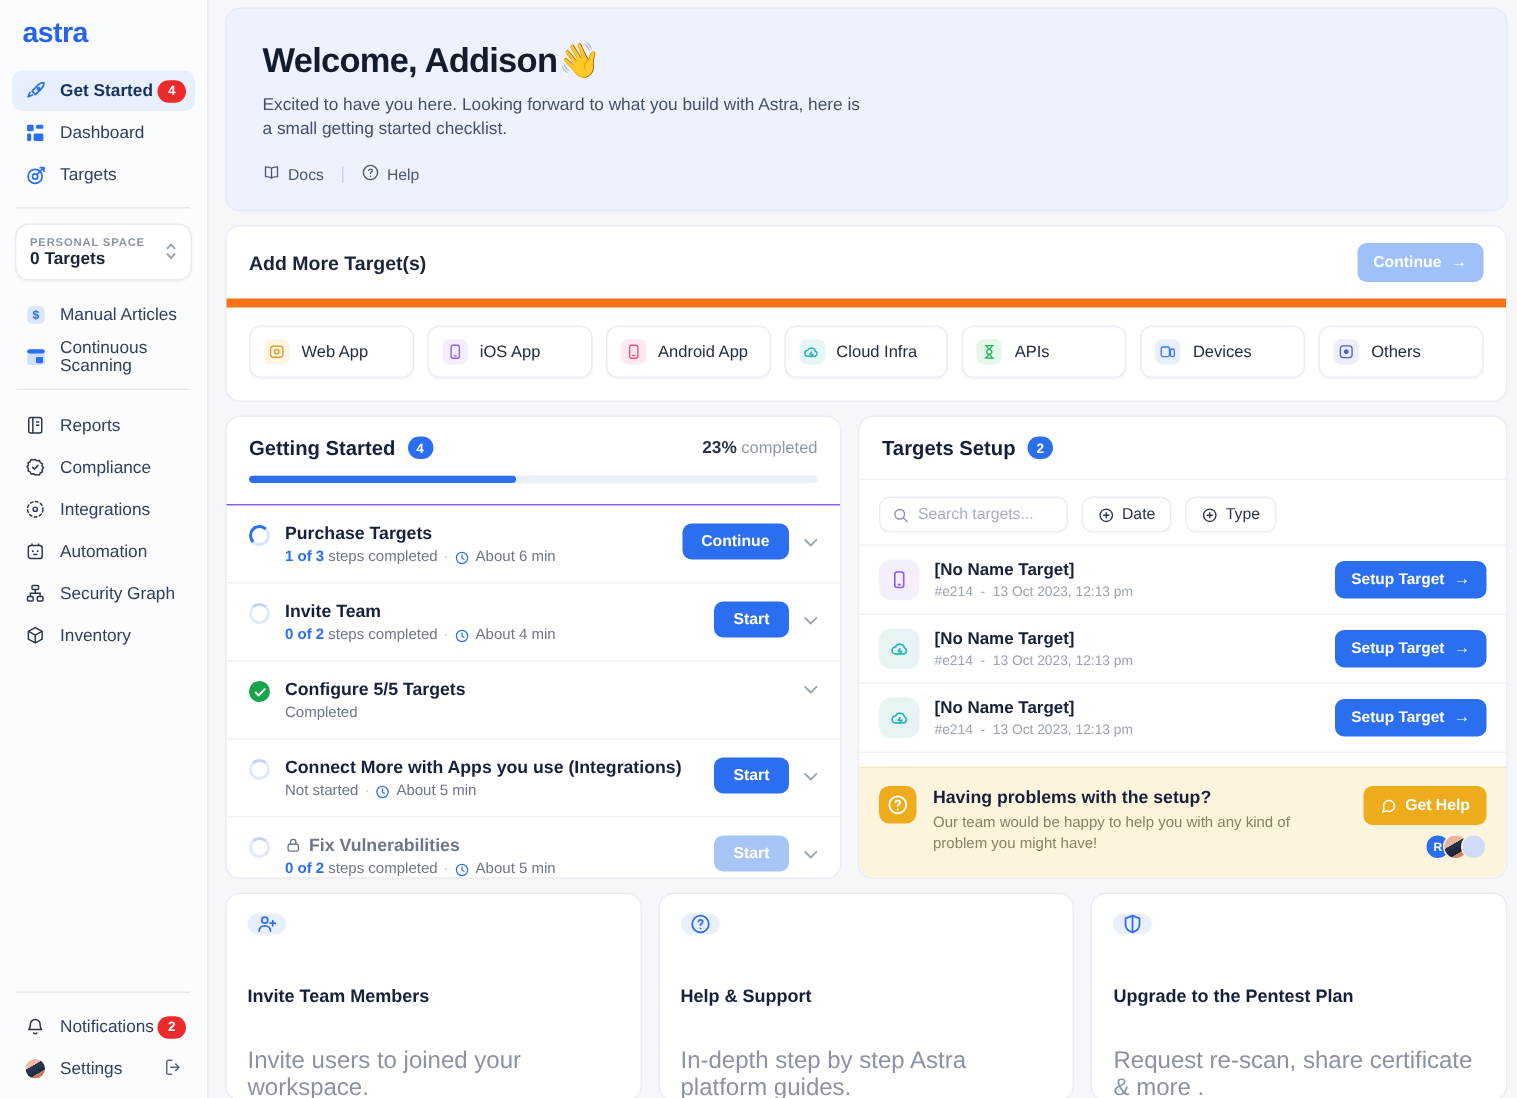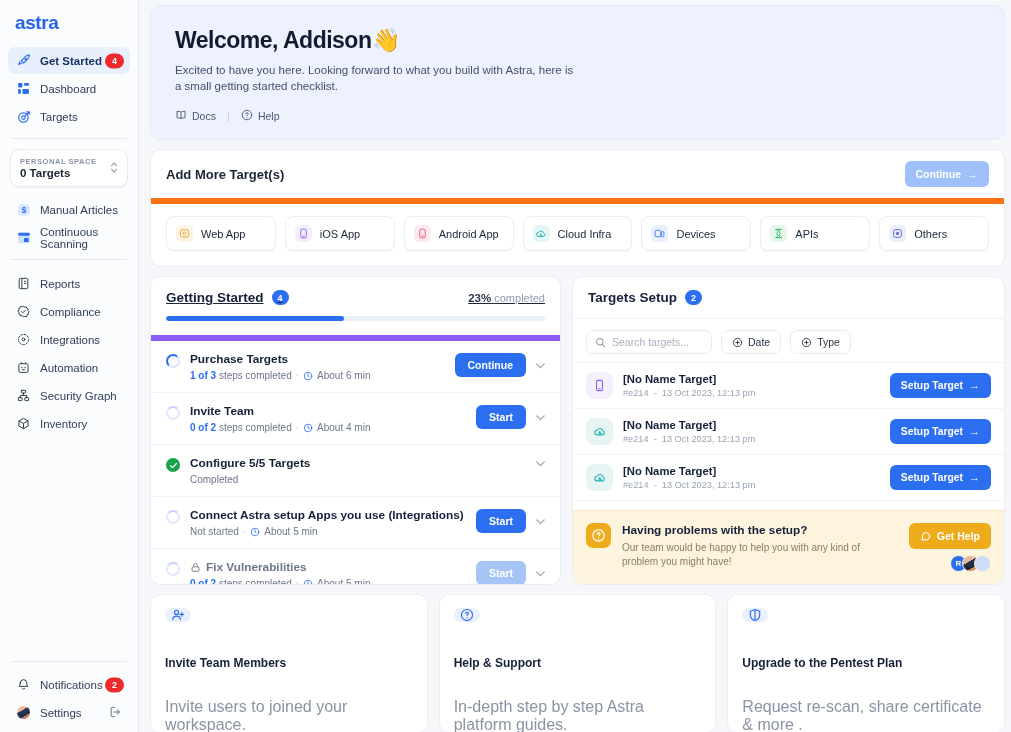--- a/index.html
+++ b/index.html
@@ -108,21 +108,21 @@
   .chip-ico {
     width: 17px; height: 17px; border-radius: 5px; flex: 0 0 17px;
     display: flex; align-items: center; justify-content: center;
   }
 
   
   .mid { display: flex; gap: 11px; height: 309px; }
   .col-left { width: 411px; display: flex; flex-direction: column; }
   .col-right { flex: 1; position: relative; display: flex; flex-direction: column; overflow: hidden; }
 
-  .gs-head { padding: 13px 15px 14px 15px; border-bottom: 6px solid #8b5cf6; text-decoration: underline; }
+  .gs-head { padding: 13px 15px 14px 15px; border-bottom: 1px solid #8b5cf6; }
   .gs-top { display: flex; align-items: center; justify-content: space-between; }
   .gs-title { display: flex; align-items: center; gap: 8px; font-size: 13.5px; font-weight: 700; color: #16203a; }
   .badge-blue {
     background: #2b6ef0; color: #fff; font-size: 9px; font-weight: 700;
     min-width: 17px; height: 15px; border-radius: 8px;
     display: flex; align-items: center; justify-content: center; padding: 0 5px;
   }
   .gs-pct { font-size: 11px; color: #9099ab; }
   .gs-pct b { color: #2c3649; font-size: 11.5px; }
   .track { margin-top: 11px; height: 5px; border-radius: 3px; background: #eaeefa; overflow: hidden; }
@@ -472,36 +472,36 @@
         <div class="chip">
           <span class="chip-ico" style="background:#e4f6f6;">
             <svg width="12" height="12" viewBox="0 0 24 24" fill="none" stroke="#2bb6b6" stroke-width="2" stroke-linecap="round" stroke-linejoin="round">
                 <path d="M7 17a4 4 0 010-8 5.5 5.5 0 0110.3 1.3A3.6 3.6 0 0117 17z"></path>
                 <path d="M12 11.5l-2 3h4l-2 3"></path>
               </svg>
           </span>
           <span>Cloud Infra</span>
         </div>
         <div class="chip">
+          <span class="chip-ico" style="background:#e6f7ec;">
+            <svg width="11" height="11" viewBox="0 0 24 24" fill="none" stroke="#22b45e" stroke-width="2" stroke-linecap="round">
+                <path d="M6 3h12M6 21h12M8 3c0 5 8 5 8 9s-8 4-8 9"></path>
+                <path d="M16 3c0 5-8 5-8 9s8 4 8 9"></path>
+              </svg>
+          </span>
+          <span>APIs</span>
+        </div>
+        <div class="chip">
           <span class="chip-ico" style="background:#e9effd;">
             <svg width="11" height="11" viewBox="0 0 24 24" fill="none" stroke="#3b7bf0" stroke-width="2">
                 <rect x="2.5" y="5" width="12" height="14" rx="2.5"></rect>
                 <rect x="16" y="8" width="5.5" height="11" rx="2"></rect>
               </svg>
           </span>
           <span>Devices</span>
-        </div>
-        <div class="chip">
-          <span class="chip-ico" style="background:#e6f7ec;">
-            <svg width="11" height="11" viewBox="0 0 24 24" fill="none" stroke="#22b45e" stroke-width="2" stroke-linecap="round">
-                <path d="M6 3h12M6 21h12M8 3c0 5 8 5 8 9s-8 4-8 9"></path>
-                <path d="M16 3c0 5-8 5-8 9s8 4 8 9"></path>
-              </svg>
-          </span>
-          <span>APIs</span>
         </div>
         <div class="chip">
           <span class="chip-ico" style="background:#eceefb;">
             <svg width="11" height="11" viewBox="0 0 24 24" fill="none" stroke="#5a63c9" stroke-width="2">
                 <rect x="3.5" y="3.5" width="17" height="17" rx="4"></rect>
                 <circle cx="12" cy="12" r="2.6" fill="#5a63c9"></circle>
               </svg>
           </span>
           <span>Others</span>
         </div>
@@ -598,21 +598,21 @@
                 <svg width="13" height="13" viewBox="0 0 24 24" fill="none" stroke="#9aa3b4" stroke-width="2.2" stroke-linecap="round" stroke-linejoin="round">
                     <path d="M5 9l7 7 7-7"></path>
                   </svg>
               </span>
             </div>
           </div>
 
           <div class="task">
             <span class="ring faint"></span>
             <div class="task-body">
-              <div class="task-title">Connect Astra setup Apps you use (Integrations)</div>
+              <div class="task-title">Connect More with Apps you use (Integrations)</div>
               <div class="task-sub">
                 <span>Not started</span>
                 <span class="dot-sep">·</span>
                 <span style="display:flex;">
                   <svg width="10" height="10" viewBox="0 0 24 24" fill="none" stroke="#2b6ef0" stroke-width="2" stroke-linecap="round">
                       <circle cx="12" cy="12" r="9"></circle>
                       <path d="M12 7v5l3.2 2"></path>
                     </svg>
                 </span>
                 <span>About 5 min</span>

